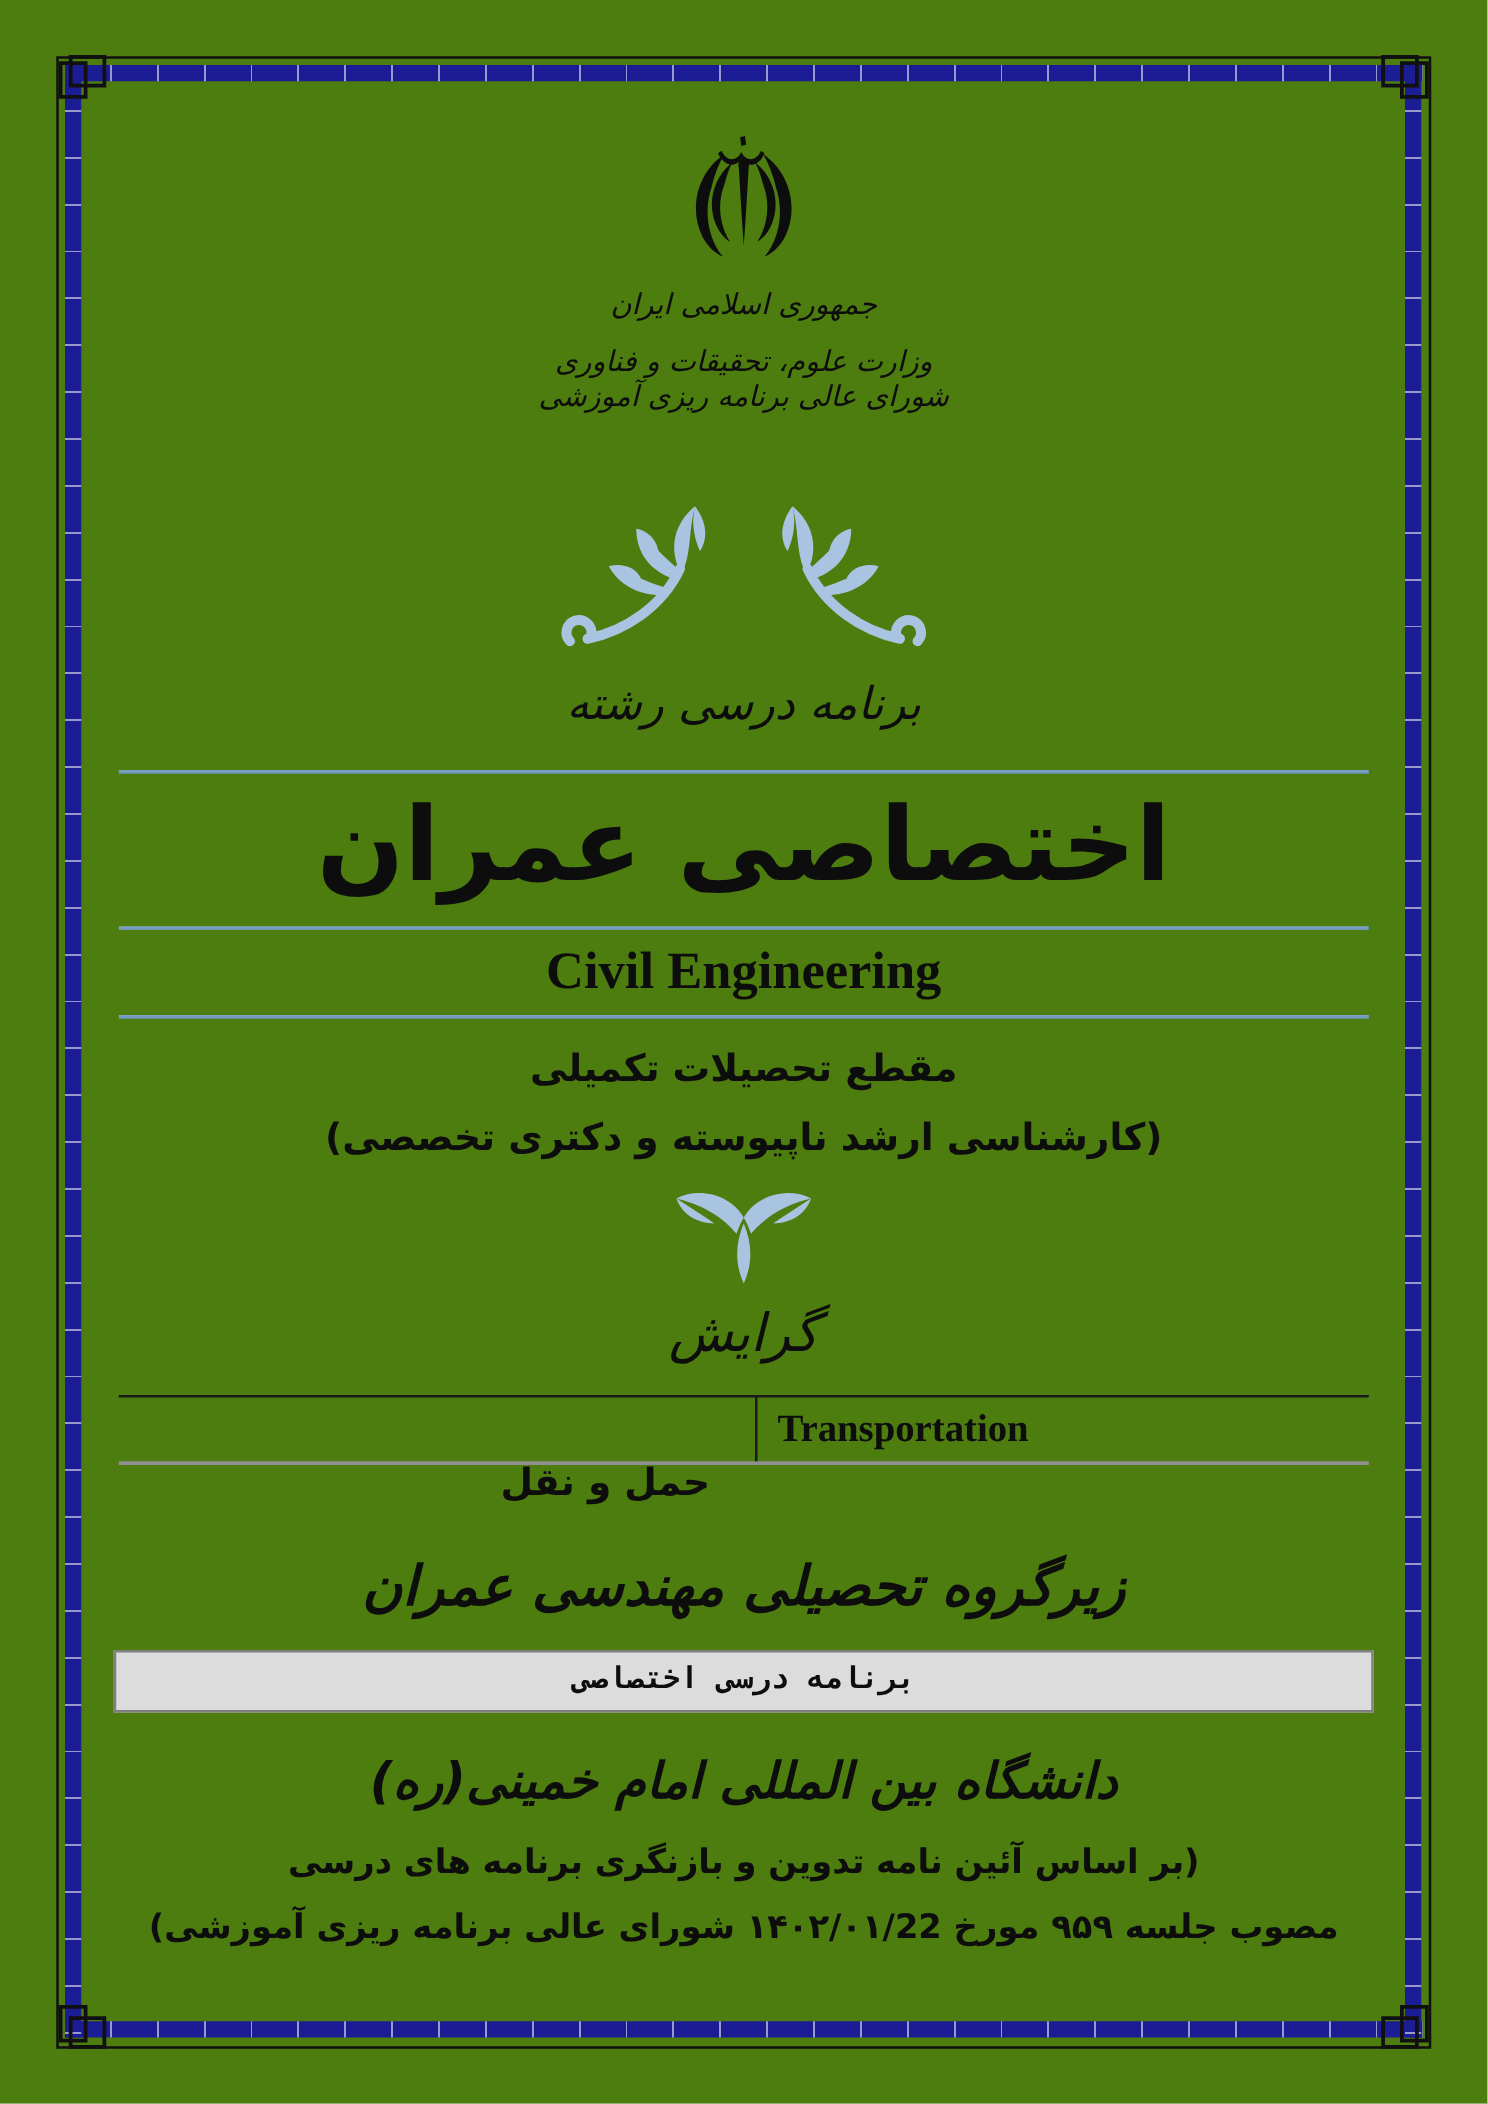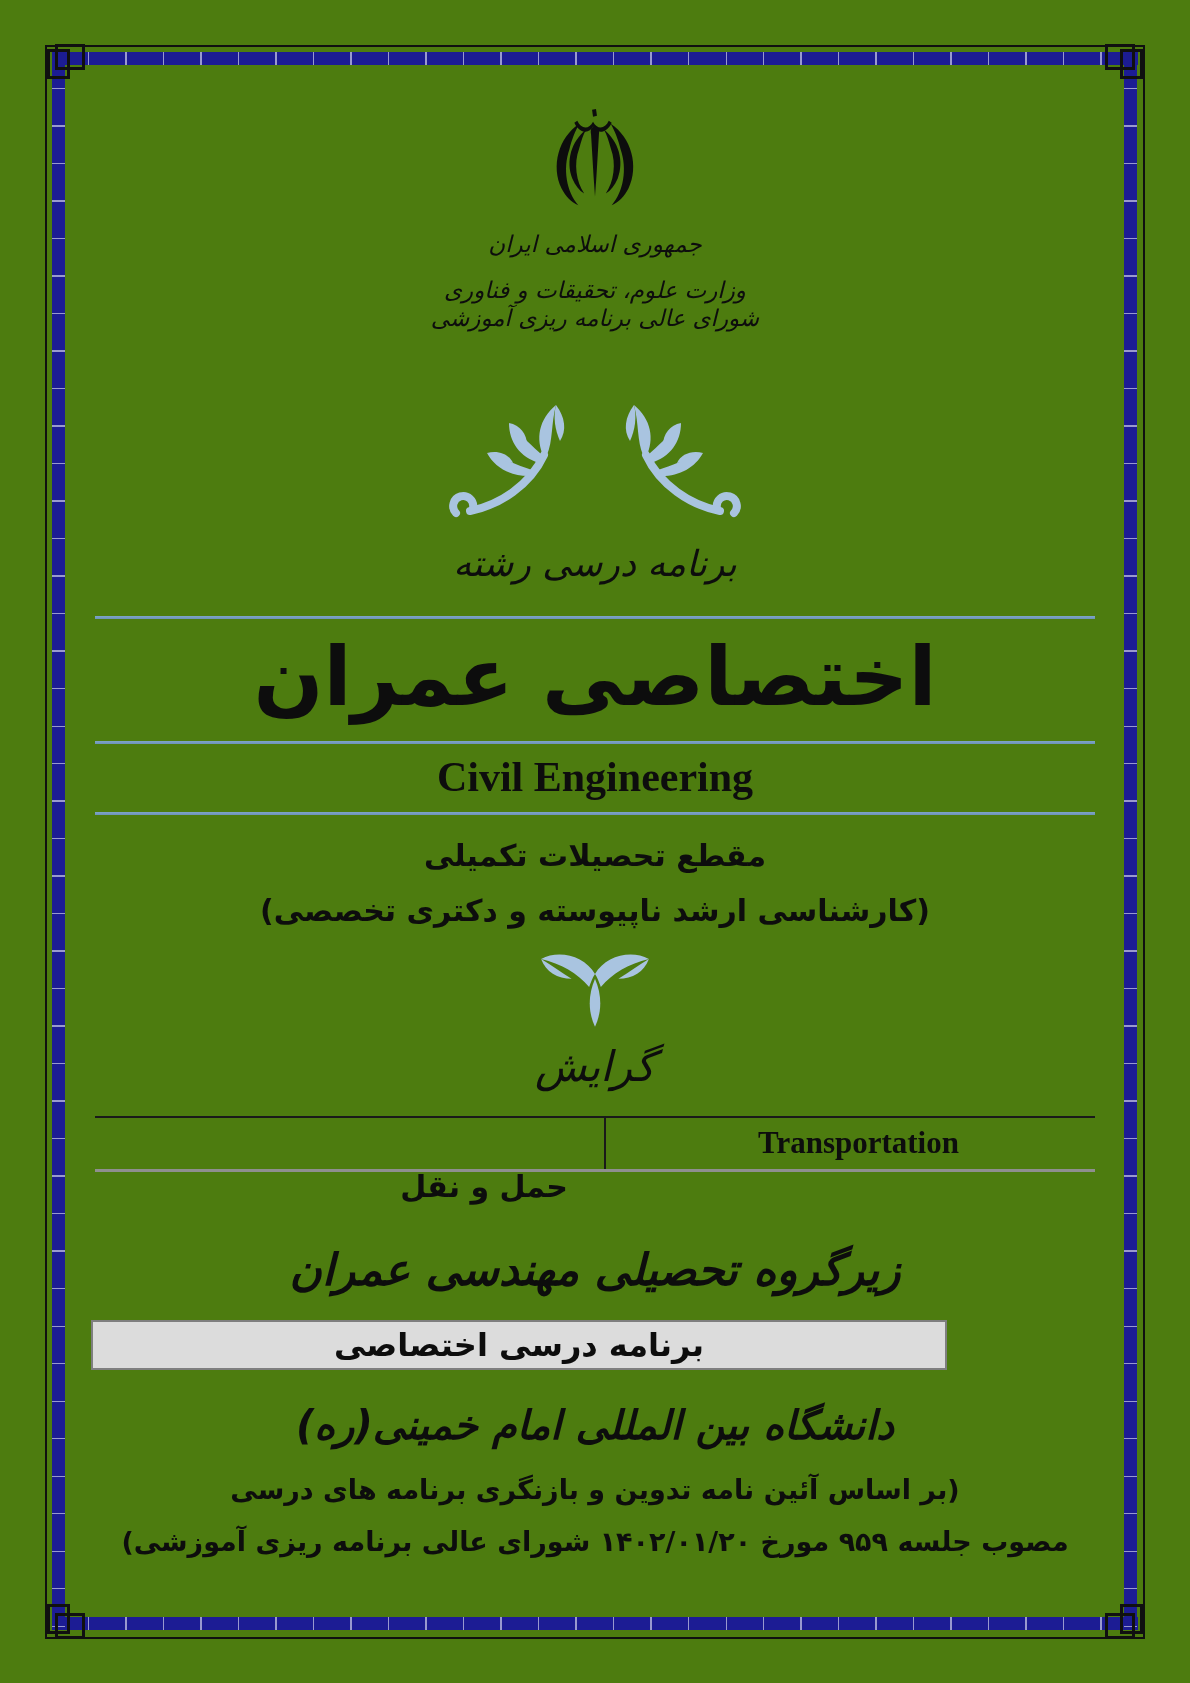--- a/index.html
+++ b/index.html
@@ -48,28 +48,28 @@
   
   .t-line{ position:absolute; left:95px; width:1000px; }
   .t-top{ top:1116px; height:2px; background:var(--table-line-dark,#1a1a1a); }
   .t-bottom{ top:1169px; height:3px; background:var(--table-line-gray,#8f8f8f); }
   .t-div{ position:absolute; left:604px; top:1116px; width:2px; height:53px;
           background:var(--table-line-dark,#1a1a1a); }
   .cell-fa{ position:absolute; left:95px; top:1116px; width:491px; height:53px;
             line-height:53px; text-align:right; padding-right:18px; box-sizing:border-box;
             font-weight:bold; font-size:30px;margin-top:44px; }
   .cell-en{ position:absolute; left:606px; top:1116px; width:489px; height:53px;
-            line-height:53px; text-align:center; padding-left:16px; box-sizing:border-box;
+            line-height:53px; text-align:left; padding-left:16px; box-sizing:border-box;
             font-size:31px; }
 
   .subgroup{ top:1230px; font-size:44px; line-height:80px; font-weight:bold; }
-  .banner{ position:absolute; left:91px; top:1320px; width:856px; height:50px;
+  .banner{ position:absolute; left:91px; top:1320px; width:1008px; height:50px;
            background:var(--banner-fill,#dcdcdc); border:2px solid var(--banner-border,#7f7f7f);
            box-sizing:border-box; line-height:46px; text-align:center;
-           font-weight:bold; font-size:32px; }
+           font-weight:bold; font-size:24px;font-family:Liberation Mono, monospace; }
   .university{ top:1388px; font-size:40px; line-height:74px; font-weight:bold; }
   .foot1{ top:1470px; font-size:27px; line-height:40px; font-weight:bold; }
   .foot2{ top:1522px; font-size:27px; line-height:40px; font-weight:bold; }
 
   .emblem-wrap{ position:absolute; left:95px; width:1000px; top:103px; text-align:center; }
   .flourish-wrap{ position:absolute; left:95px; width:1000px; top:392px;
                   display:flex; justify-content:center; gap:6px; }
   .flourish-wrap svg.mirror{ transform:scaleX(-1); }
   .sprig-wrap{ position:absolute; left:95px; width:1000px; top:946px; text-align:center; }
 </style>
@@ -192,15 +192,15 @@
   <div class="cell-fa" dir="rtl" lang="fa">حمل و نقل</div>
   <div class="cell-en serif-en">Transportation</div>
 
   <div class="cblock callig subgroup" dir="rtl" lang="fa">زیرگروه تحصیلی مهندسی عمران</div>
 
   <div class="banner" dir="rtl" lang="fa">برنامه درسی اختصاصی</div>
 
   <div class="cblock callig university" dir="rtl" lang="fa">دانشگاه بین المللی امام خمینی(ره)</div>
 
   <div class="cblock foot1" dir="rtl" lang="fa">(بر اساس آئین نامه تدوین و بازنگری برنامه های درسی</div>
-  <div class="cblock foot2" dir="rtl" lang="fa">مصوب جلسه ۹۵۹ مورخ ۱۴۰۲/۰۱/۲۰ شورای عالی برنامه ریزی آموزشی)</div>
+  <div class="cblock foot2" dir="rtl" lang="fa">مصوب جلسه ۹۵۹ مورخ ۱۴۰۲/۰۱/22 شورای عالی برنامه ریزی آموزشی)</div>
 
 </div>
 
 </body></html>

